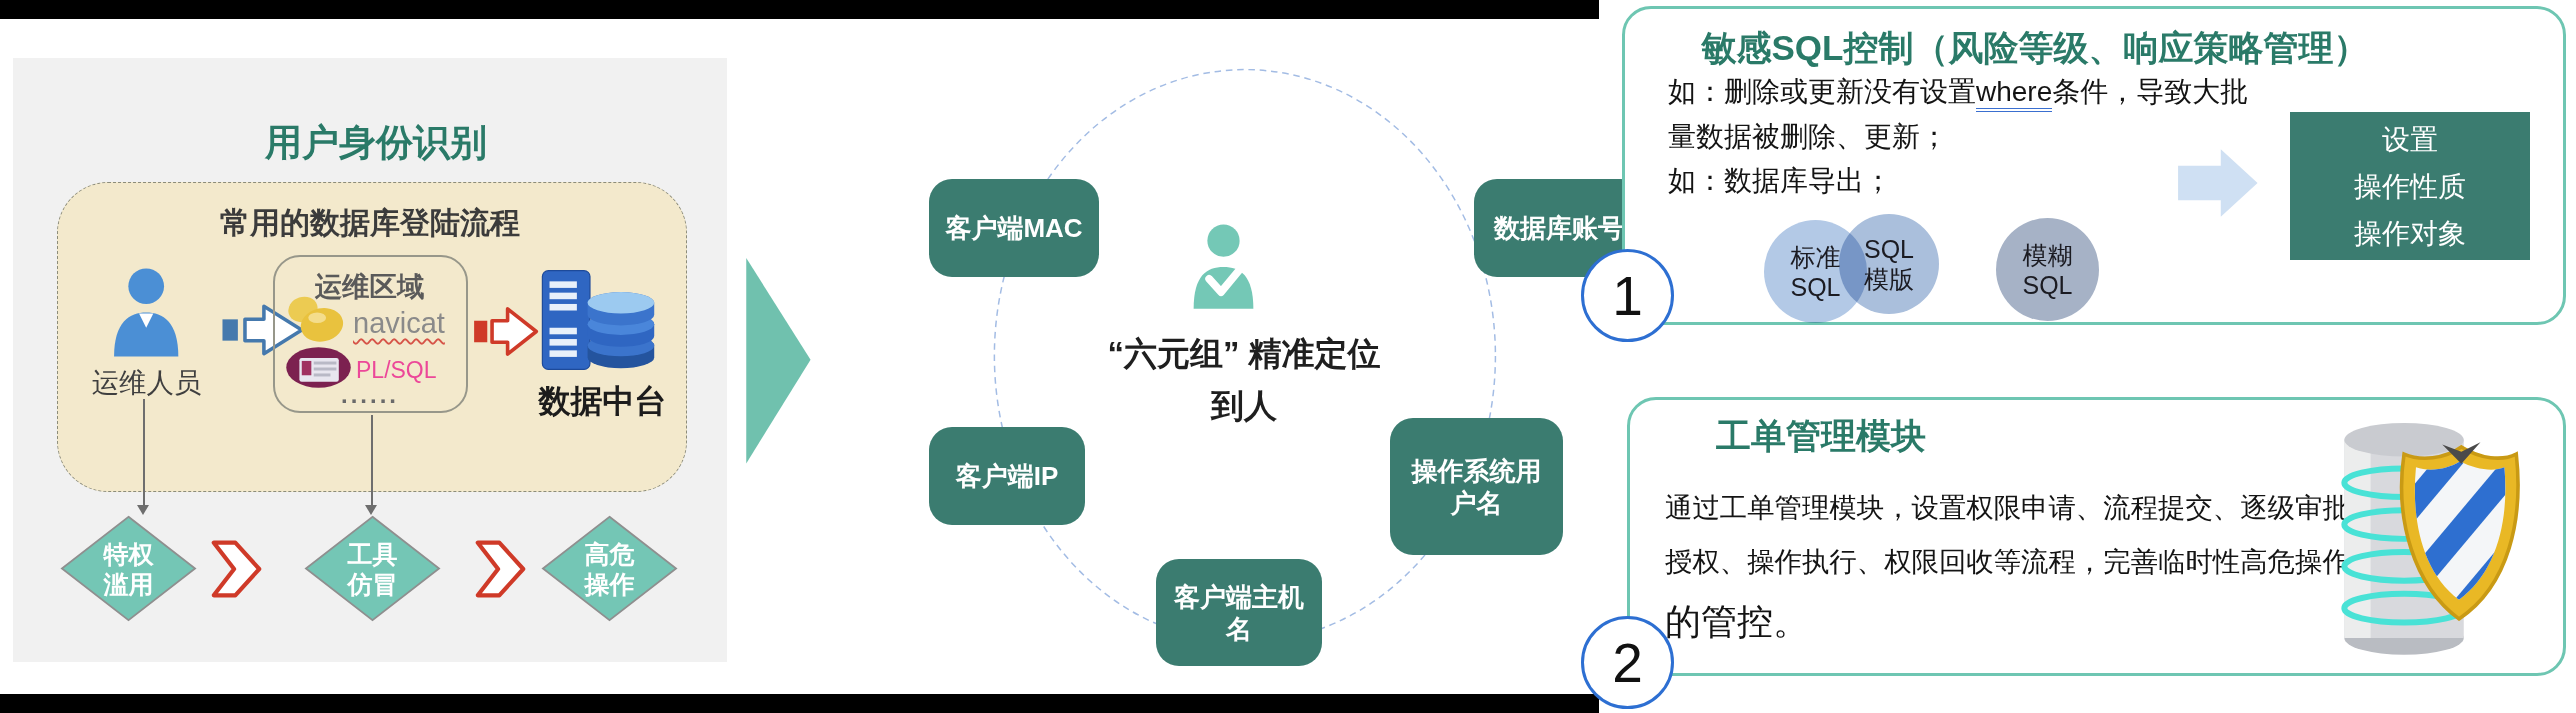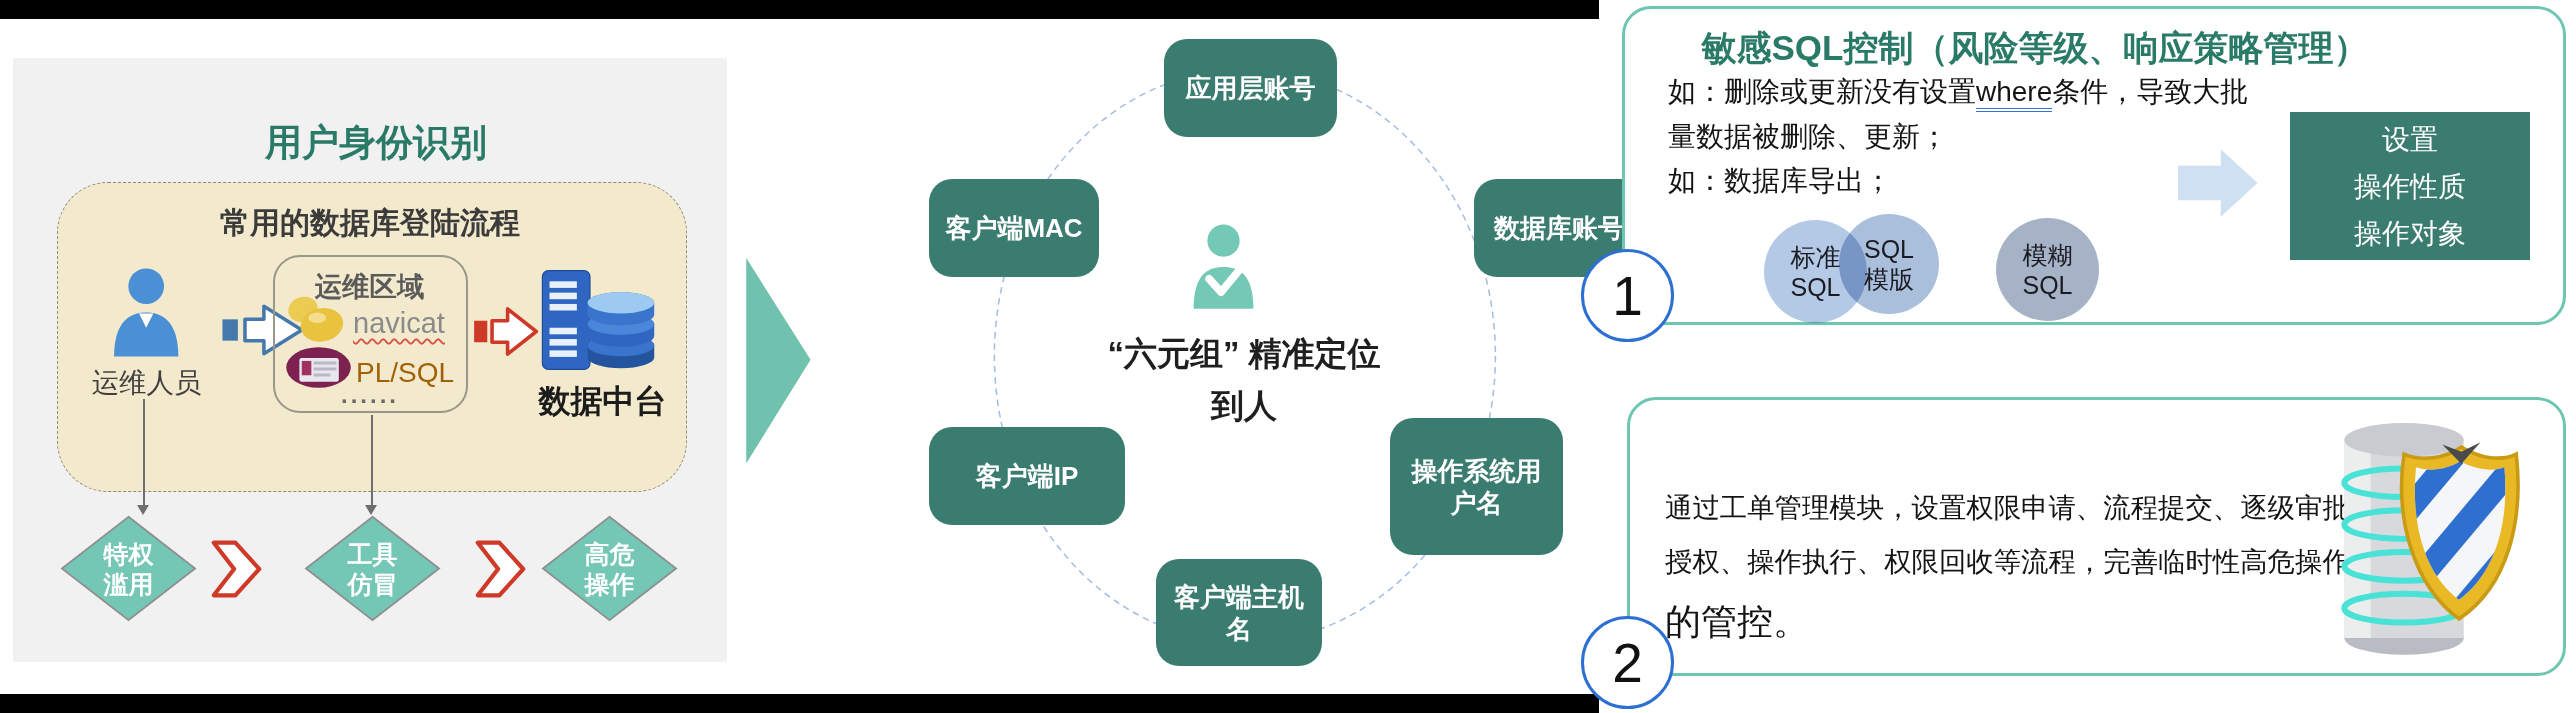--- a/index.html
+++ b/index.html
@@ -12,21 +12,21 @@
   .bar{background:#000;}
   
   .left-bg{left:13px;top:58px;width:714px;height:604px;background:#f1f1f1;}
   .lp-title{left:197px;top:118px;width:358px;text-align:center;font-size:37px;font-weight:bold;color:#2a7a68;}
   .dashed-box{left:57px;top:182px;width:630px;height:310px;background:#f3e9cc;border:1.8px dashed #8c8c7a;border-radius:51px;box-sizing:border-box;}
   .flow-label{left:161px;top:203px;width:418px;text-align:center;font-size:30px;font-weight:bold;color:#3b3b3b;}
   .op-label{left:72px;top:365px;width:149px;text-align:center;font-size:27.4px;color:#3f3f3f;}
   .tools-box{left:273px;top:255px;width:195px;height:158px;border:2.4px solid #97978a;border-radius:27px;box-sizing:border-box;}
   .tools-title{left:280px;top:269px;width:179px;text-align:center;font-size:27.4px;font-weight:bold;color:#5a5a5a;}
   .navicat-text{left:353px;top:307px;font-size:29px;color:#8a8a8a;text-decoration-line:underline;text-decoration-style:wavy;text-decoration-color:#d65448;text-decoration-thickness:1.8px;text-underline-offset:5.4px;}
-  .plsql-text{left:356px;top:357px;font-size:28px;color:#a16207;}
+  .plsql-text{left:356px;top:357px;font-size:23px;color:#ec4899;}
   .tools-more{left:331px;top:381px;width:78px;text-align:center;font-size:24px;font-weight:bold;color:#6a6a6a;letter-spacing:3px;}
   .dc-label{left:525px;top:380px;width:155px;text-align:center;font-size:32px;font-weight:bold;color:#1c1c1c;}
   .vline{width:1.8px;background:#6e6e6e;}
   .vhead{width:0;height:0;border-left:6.6px solid transparent;border-right:6.6px solid transparent;border-top:10.7px solid #6e6e6e;}
   .diamond{width:137px;height:107px;display:flex;align-items:center;justify-content:center;}
   .diamond svg{position:absolute;inset:0;}
   .diamond .dtext{position:relative;z-index:1;text-align:center;font-size:25px;font-weight:bold;color:#ffffff;line-height:30px;}
   
   .ring-node{background:#3b7c70;border-radius:23px;display:flex;align-items:center;justify-content:center;text-align:center;color:#fff;font-size:26px;font-weight:bold;line-height:32px;padding:0 10.7px;box-sizing:border-box;}
   .center-t{width:382px;text-align:center;font-size:33px;font-weight:700;color:#1f1f1f;}
@@ -167,24 +167,23 @@
         <polygon points="0,0 108,171 0,345" fill="#70c1ae"></polygon>
       </svg>
   </div>
 
   <div class="abs" style="left:992px;top:67px;">
     <svg width="507" height="579" viewBox="0 0 850 970">
       <ellipse cx="424" cy="484" rx="420" ry="480" fill="none" stroke="#a3bce4" stroke-width="2.5" stroke-dasharray="11 8"></ellipse>
     </svg>
   </div>
 
-  <div class="abs ring-node" style="left:1164px;top:39px;width:173px;height:98px;">应用层账号</div>
   <div class="abs ring-node" style="left:929px;top:179px;width:170px;height:98px;">客户端MAC</div>
   <div class="abs ring-node" style="left:1474px;top:179px;width:170px;height:98px;">数据库账号</div>
-  <div class="abs ring-node" style="left:929px;top:427px;width:196px;height:98px;">客户端IP</div>
+  <div class="abs ring-node" style="left:929px;top:427px;width:156px;height:98px;">客户端IP</div>
   <div class="abs ring-node" style="left:1390px;top:418px;width:173px;height:137px;">操作系统用户名</div>
   <div class="abs ring-node" style="left:1156px;top:559px;width:166px;height:107px;">客户端主机名</div>
 
   <div class="abs" style="left:1190px;top:224px;">
     <svg width="67" height="86" viewBox="0 0 112 144">
       <circle cx="56" cy="28" r="27" fill="#74c8b6"></circle>
       <path d="M6,142 C6,86 28,72 56,72 C84,72 106,86 106,142 Z" fill="#74c8b6"></path>
       <polyline points="32,92 52,114 90,68" stroke="#ffffff" stroke-width="13" fill="none" stroke-linecap="round" stroke-linejoin="round"></polyline>
     </svg>
   </div>
@@ -220,20 +219,21 @@
 
   <div class="abs result-box" style="left:2290px;top:112px;width:240px;height:148px;text-align:right;">
     <div>设置</div>
     <div>操作性质</div>
     <div>操作对象</div>
   </div>
 
   <div class="abs num-circle" style="left:1581px;top:249px;width:93px;height:93px;">1</div>
 
   <div class="abs panel" style="left:1627px;top:397px;width:939px;height:279px;"></div>
+  <div class="abs p-title" style="left:1716px;top:413px;">工单管理模块</div>
   <div class="abs p-body" style="left:1665px;top:490px;font-size:27.4px;">通过工单管理模块，设置权限申请、流程提交、逐级审批</div>
   <div class="abs p-body" style="left:1665px;top:544px;font-size:27.4px;">授权、操作执行、权限回收等流程，完善临时性高危操作</div>
   <div class="abs p-body" style="left:1665px;top:598px;font-size:36px;">的管控。</div>
 
   <div class="abs" style="left:2330px;top:411px;">
     <svg width="203" height="251" viewBox="0 0 170 210">
       <ellipse cx="62" cy="190" rx="50" ry="14" fill="#b9bcc2"></ellipse>
       <rect x="12" y="24" width="100" height="166" fill="#d8d9dd"></rect>
       <rect x="12" y="24" width="22" height="166" fill="#eceded"></rect>
       <ellipse cx="62" cy="24" rx="50" ry="14" fill="#c9cbd0"></ellipse>

